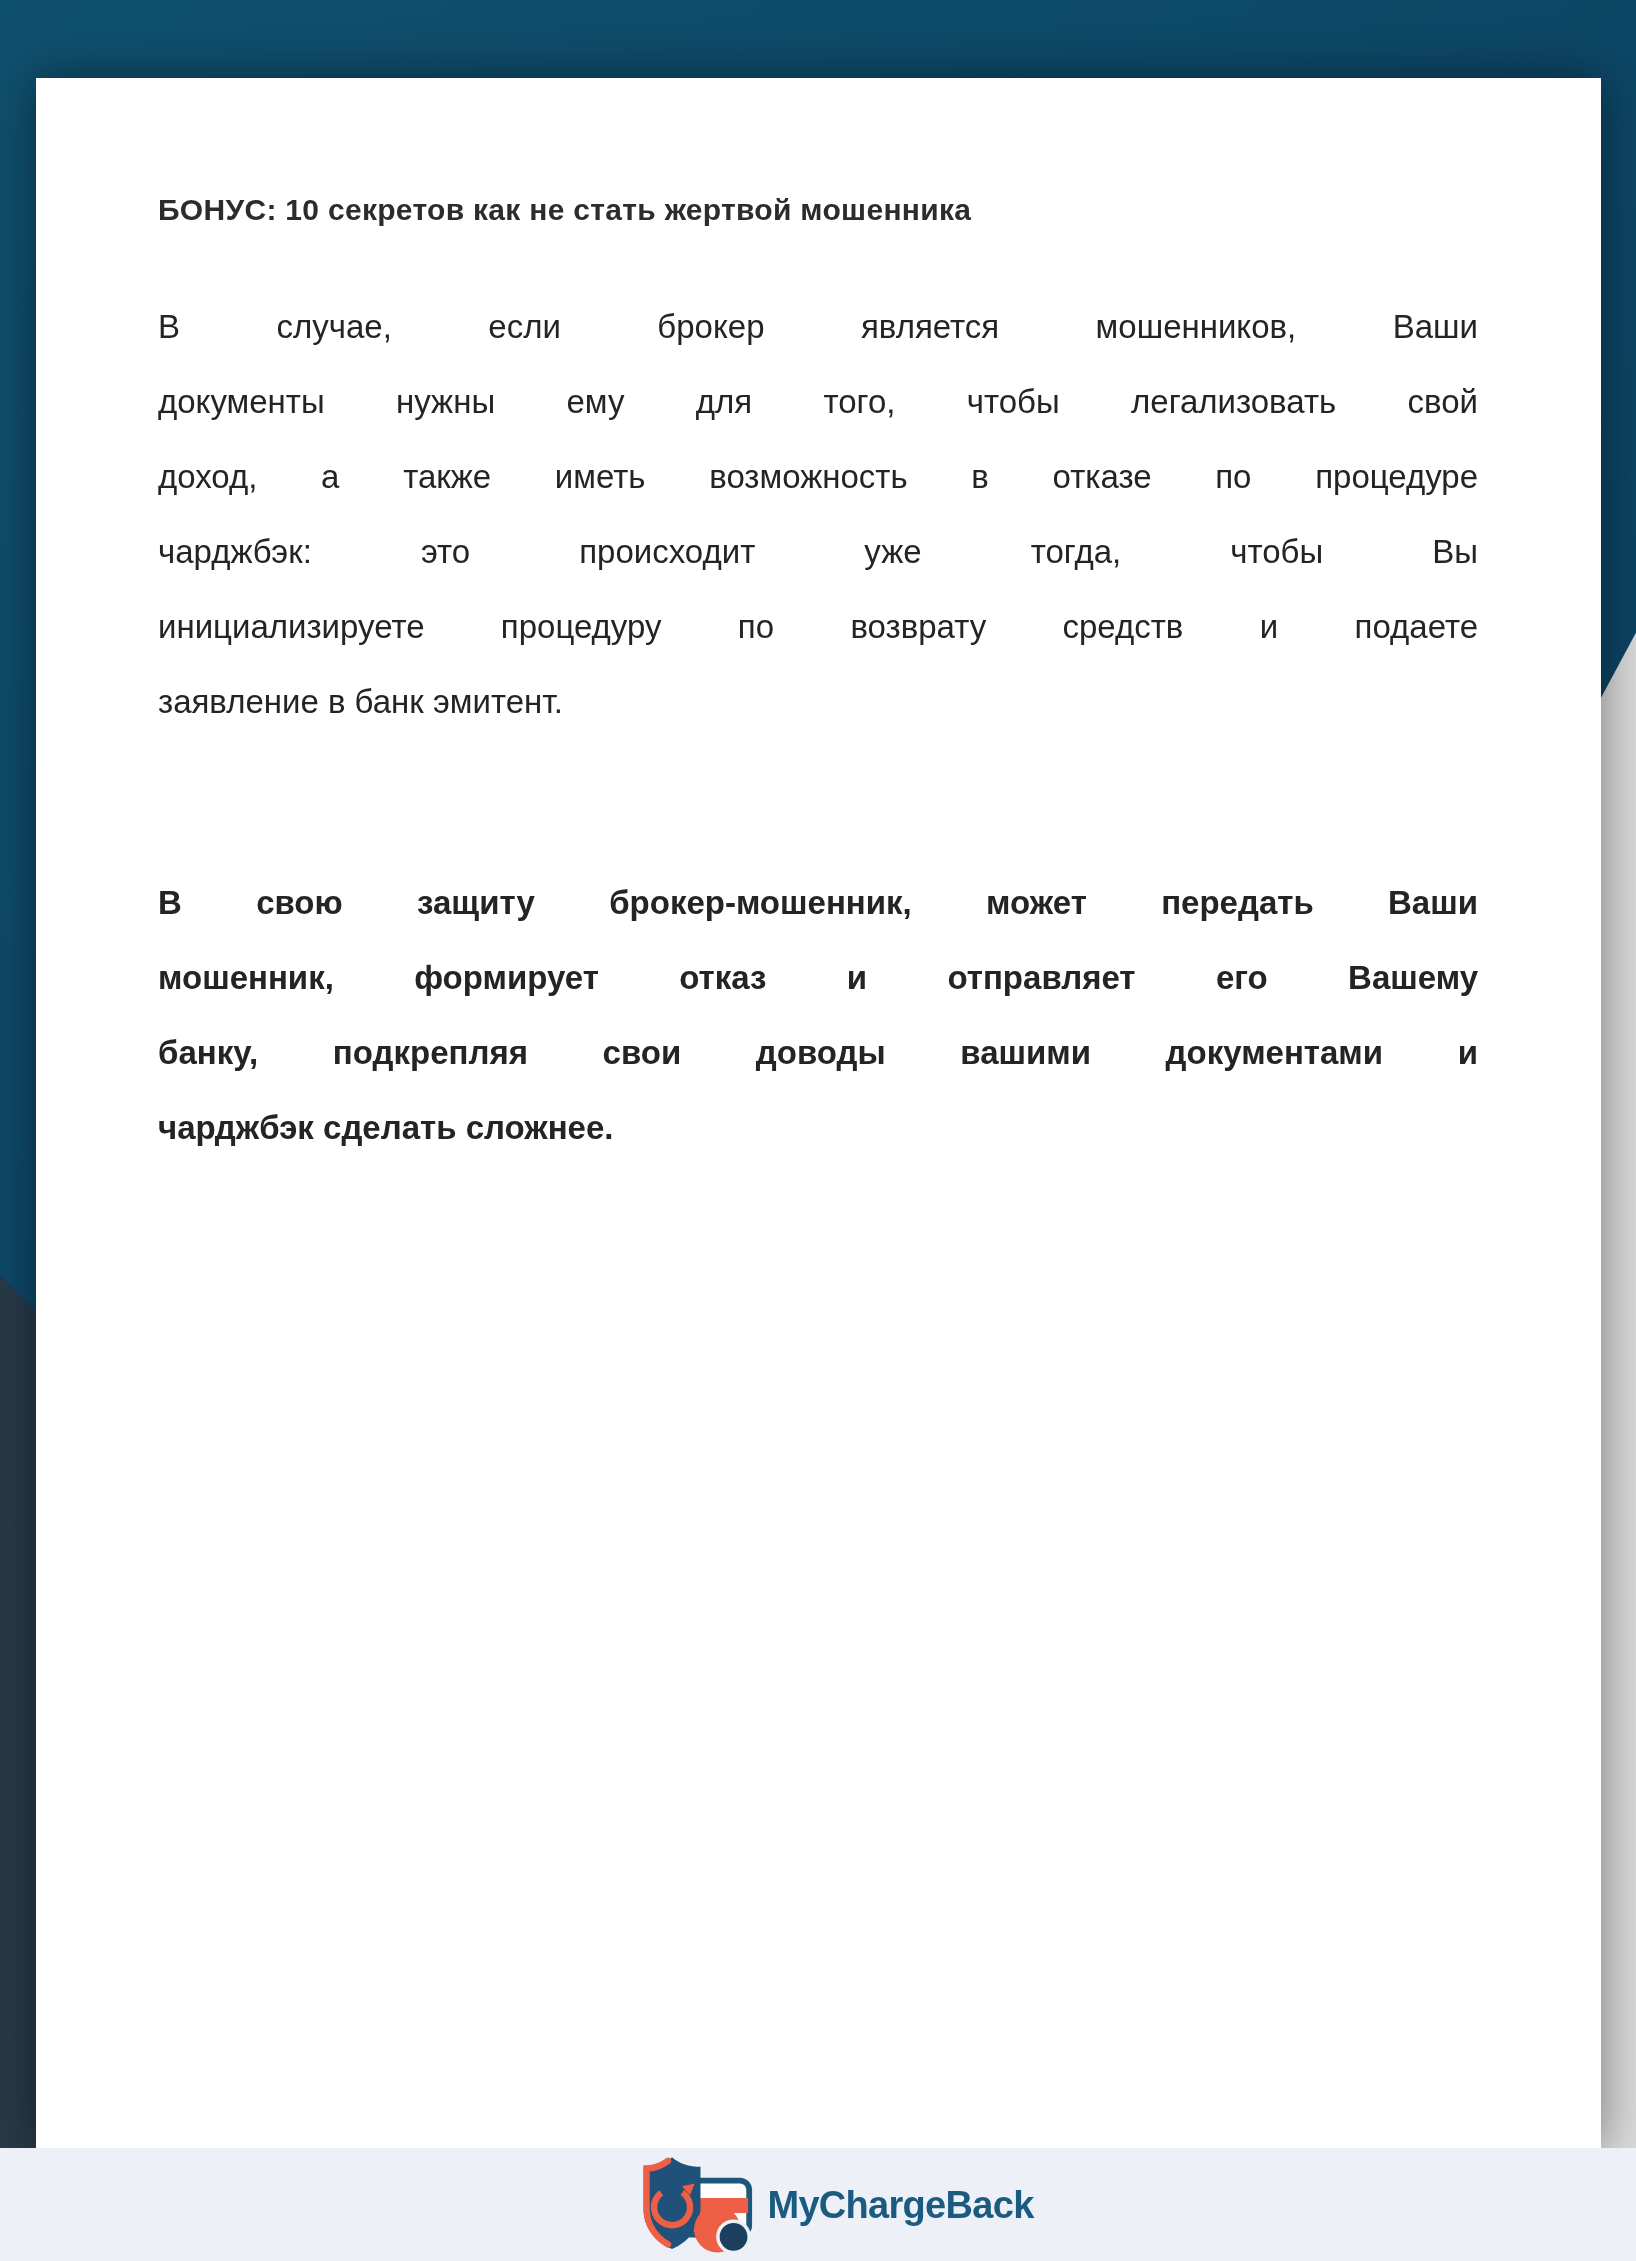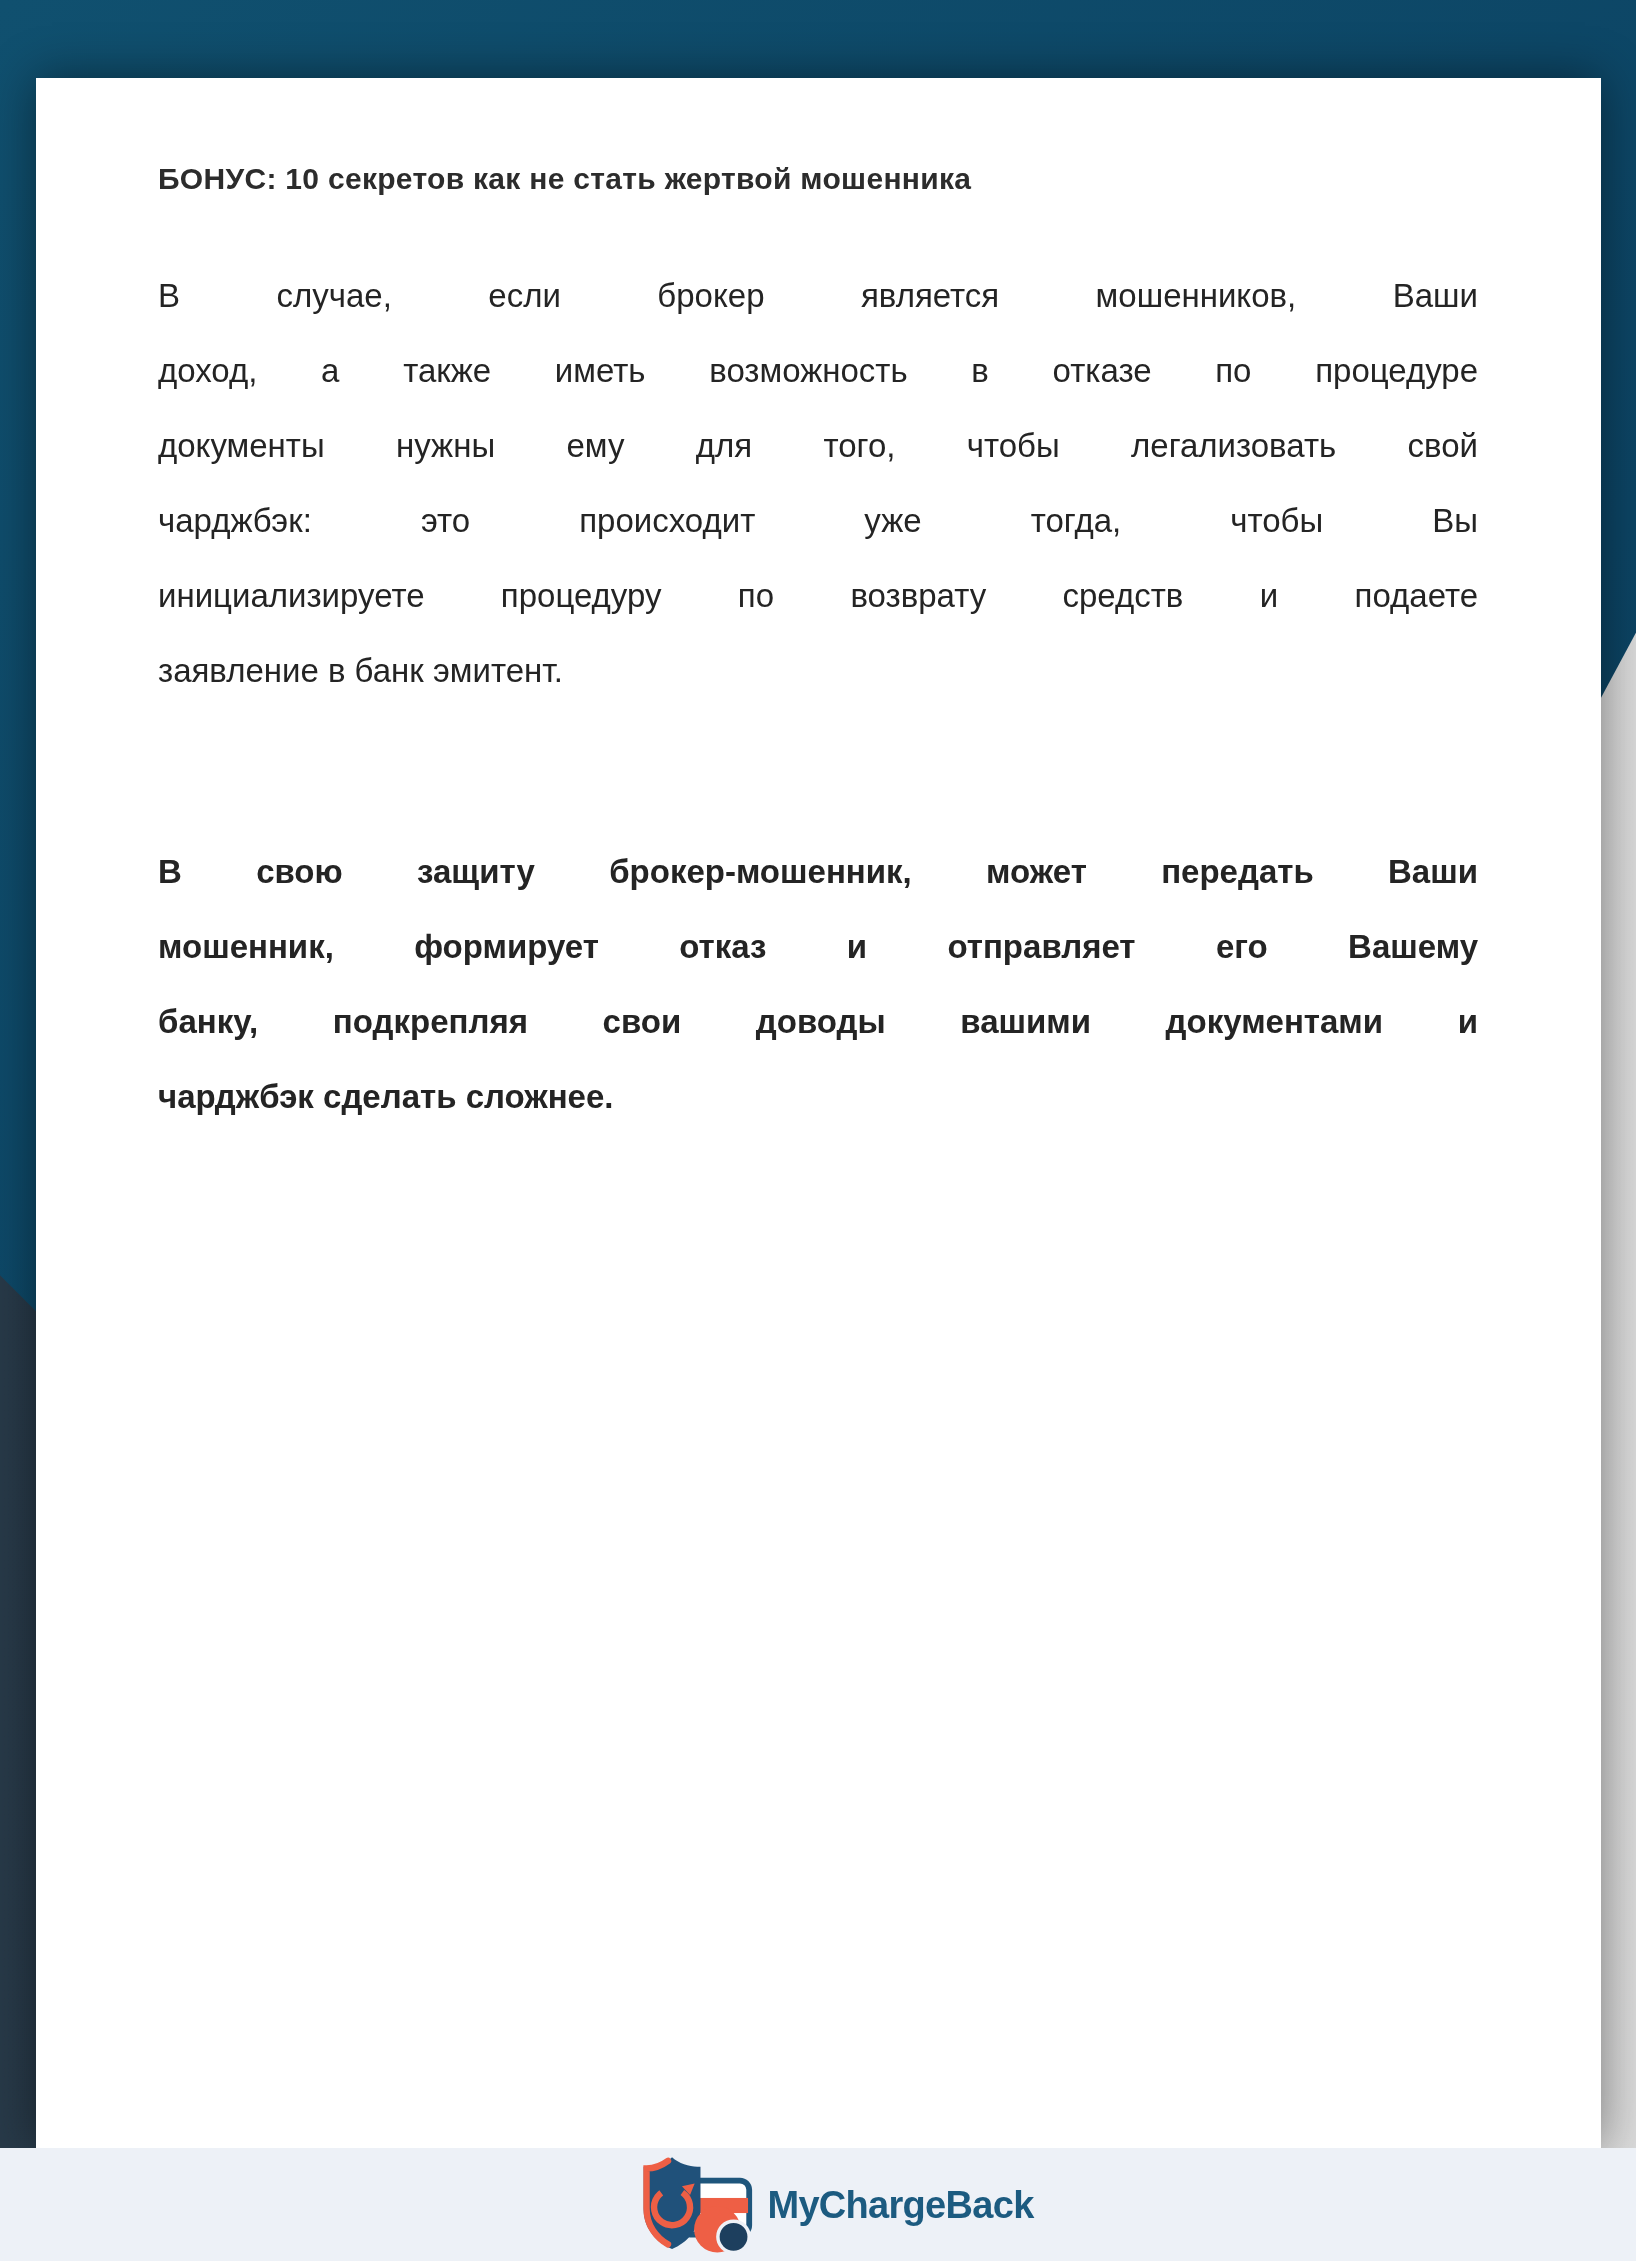--- a/index.html
+++ b/index.html
@@ -22,21 +22,21 @@
     clip-path: polygon(0 56.4%, 60.2% 100%, 0 100%);
   }
 
   
   .sheet {
     position: absolute;
     left: 36px; top: 78px;
     width: 1565px; height: 2070px;
     background: #ffffff;
     box-shadow: 0 0 46px rgba(0,0,0,0.45);
-    padding: 82px 123px 0 122px;
+    padding: 113px 123px 0 122px;
   }
 
   .doc-heading {
     font-size: 30px;
     line-height: 37px;
     font-weight: bold;
     color: #2c2c2c;
     letter-spacing: 0.3px;
   }
 
@@ -79,22 +79,22 @@
 <body>
 
 <div class="bg-shape bg-gray"></div>
 <div class="bg-shape bg-slate"></div>
 
 <div class="sheet">
   <h1 class="doc-heading">БОНУС: 10 секретов как не стать жертвой мошенника</h1>
 
   <div class="para para-1">
     <div class="line">В случае, если брокер является мошенников, Ваши</div>
+    <div class="line">документы нужны ему для того, чтобы легализовать свой</div>
     <div class="line">доход, а также иметь возможность в отказе по процедуре</div>
-    <div class="line">документы нужны ему для того, чтобы легализовать свой</div>
     <div class="line">чарджбэк: это происходит уже тогда, чтобы Вы</div>
     <div class="line">инициализируете процедуру по возврату средств и подаете</div>
     <div class="line last">заявление в банк эмитент.</div>
   </div>
 
   <div class="para para-2">
     <div class="line">В свою защиту брокер-мошенник, может передать Ваши</div>
     <div class="line">мошенник, формирует отказ и отправляет его Вашему</div>
     <div class="line">банку, подкрепляя свои доводы вашими документами и</div>
     <div class="line last">чарджбэк сделать сложнее.</div>

